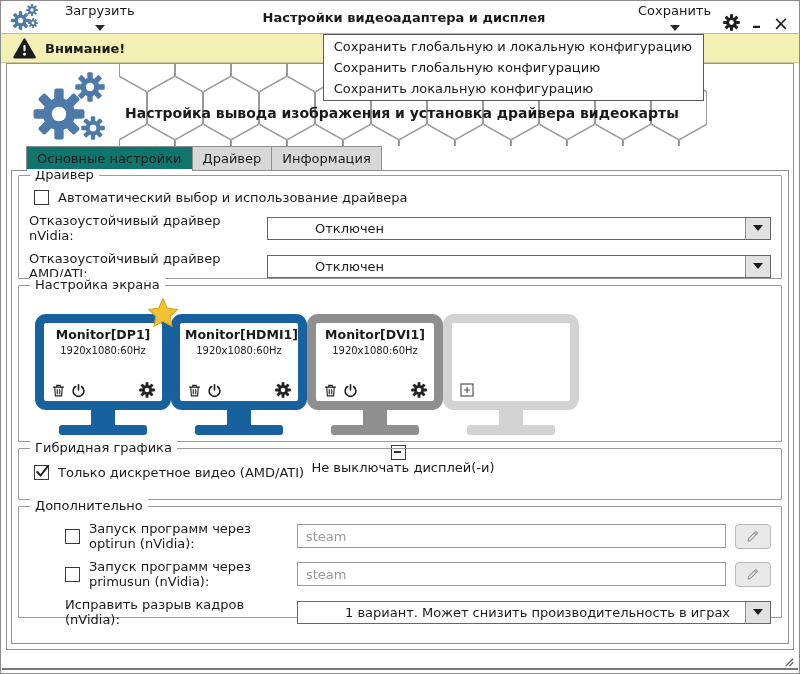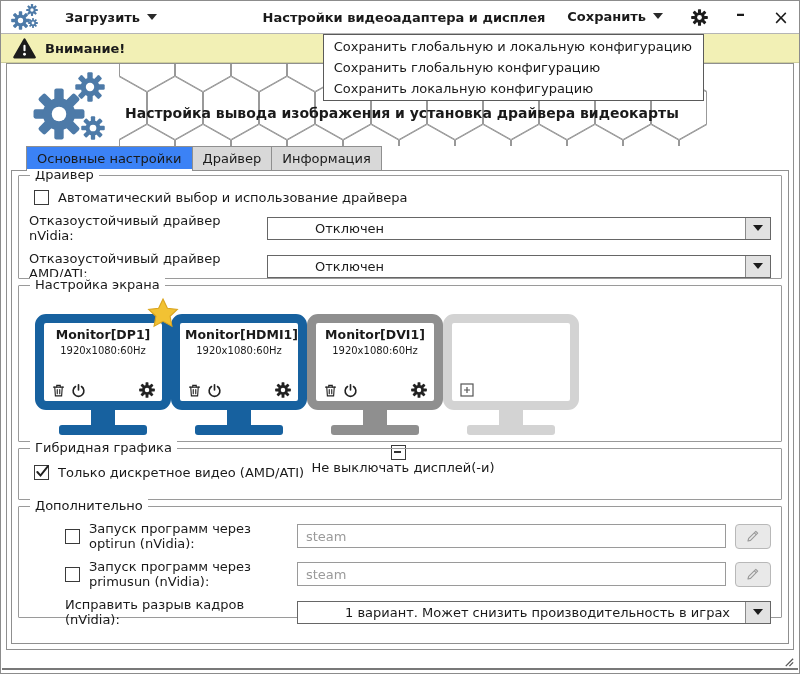--- a/index.html
+++ b/index.html
@@ -4,24 +4,24 @@
 <style>
   * { margin:0; padding:0; box-sizing:border-box; }
   html,body { background:#e8e8e8; }
   body { font-family:"DejaVu Sans","Liberation Sans",sans-serif; font-size:13px; color:#1a1a1a; }
   .window { position:relative; width:800px; height:674px; background:#fff; border:1px solid #8c8c8c; overflow:hidden; }
 
   
   .titlebar { position:absolute; top:0; left:0; right:0; height:33px; background:#fff; border-bottom:1px solid #b5b5b5; display:flex; align-items:center; padding:0 10px; }
   .tb-logo { width:32px; height:26px; position:relative; margin-right:22px; }
   .tb-logo svg { position:absolute; color:#4d7aa8; }
-  .tb-btn { display:flex; align-items:center; gap:7px; font-weight:700; cursor:default; }
+  .tb-btn { display:flex; align-items:center; gap:7px; font-weight:400; cursor:default;flex-direction:column; }
   .chev { width:0; height:0; border-left:5px solid transparent; border-right:5px solid transparent; border-top:6px solid #2a2a2a; }
   .tb-title { position:absolute; left:8px; right:0; text-align:center; font-weight:700; pointer-events:none; }
-  .tb-right { margin-left:auto; display:flex; align-items:flex-start; gap:28px; }
+  .tb-right { margin-left:auto; display:flex; align-items:flex-end; gap:12px; }
   .tb-gear svg { color:#1c1c1c; display:block; }
   .tb-min { font-weight:700; font-size:18px; line-height:10px; }
   .tb-close { font-size:19px; line-height:16px; }
 
   
   .warnbar { position:absolute; top:33px; left:0; right:0; height:29px; background:#f2f0b5; border-bottom:1px solid #cfcf9a; display:flex; align-items:center; padding:0 12px; gap:9px; }
   .warnbar .wlabel { font-weight:600; }
 
   
   .savemenu { position:absolute; top:33px; right:95px; z-index:50; background:#fff; border:1px solid #5a5a5a; padding:1px; }
@@ -32,21 +32,21 @@
 
   .header-area { position:relative; height:82px; overflow:hidden; }
   .hexwrap { position:absolute; left:112px; top:-2px; width:588px; height:86px; }
   .big-logo { position:absolute; left:26px; top:8px; width:84px; height:70px; }
   .big-logo svg { position:absolute; color:#4d7aa8; }
   .header-title { position:absolute; left:118px; top:41px; font-weight:700; font-size:14px; white-space:nowrap; }
 
   
   .tabs { display:flex; margin-left:19px; position:relative; z-index:2; }
   .tab { height:24px; display:flex; align-items:center; padding:0 10px; border:1px solid #8f8f8f; border-bottom:none; background:#d8d8d8; margin-right:-1px; cursor:default; }
-  .tab.active { background:#3b82f6; position:relative; }
+  .tab.active { background:#0f766e; position:relative; }
   .tab.active::after { content:""; position:absolute; left:0; right:0; bottom:-1px; height:2px; background:#fff; }
 
   .tab-panel { border:1px solid #8f8f8f; margin:0 4px 4px 4px; height:474px; padding:4px 6px; background:#fff; }
 
   
   .group { position:relative; border:1px solid #9a9a9a; border-radius:1px; margin-bottom:6px; padding:14px 10px 8px 10px; }
   .group-title { position:absolute; top:-9px; left:11px; background:#fff; padding:0 5px; }
   .frow { display:flex; align-items:center; margin-bottom:8px; }
   .frow:last-child { margin-bottom:2px; }
 

